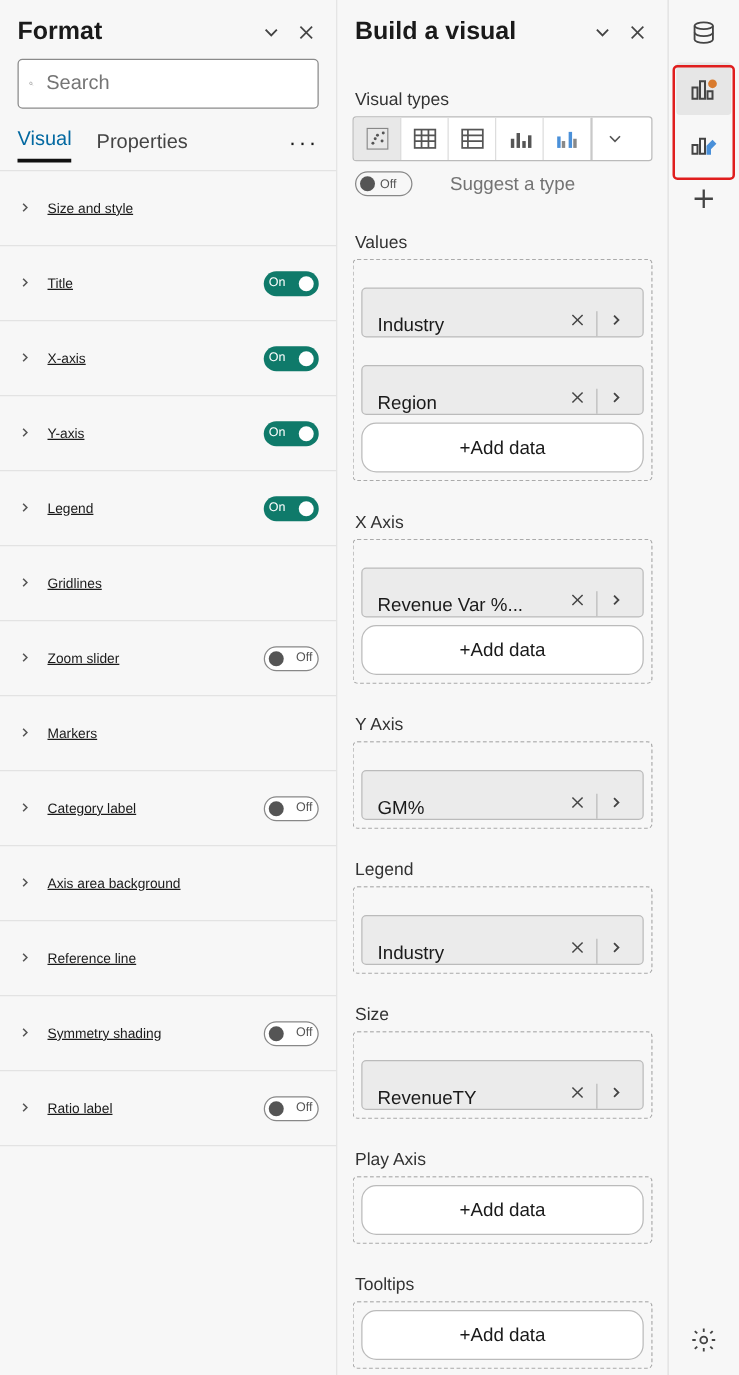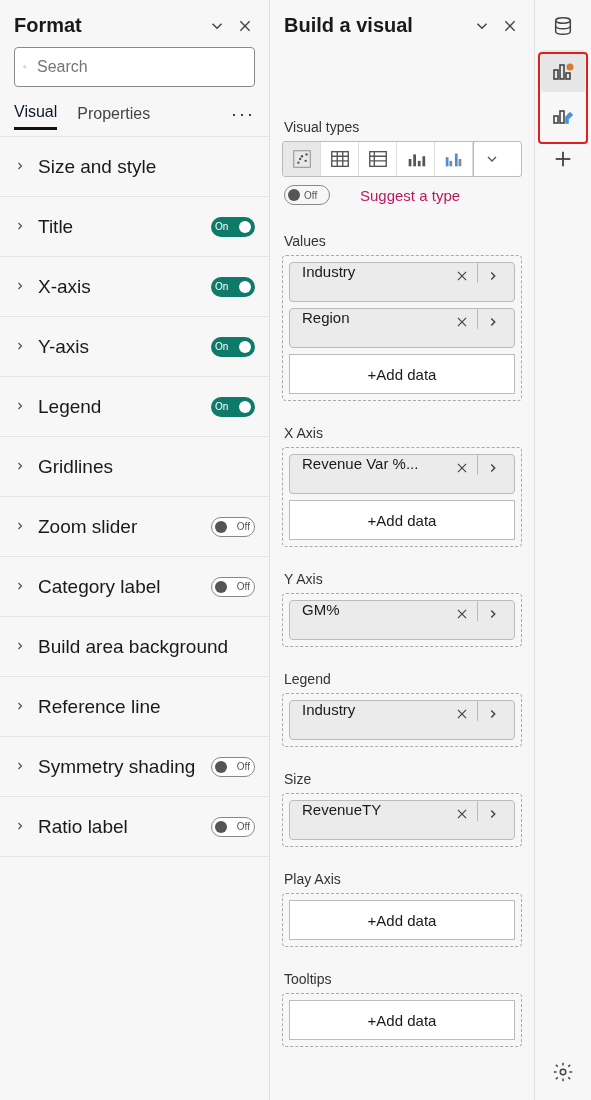--- a/index.html
+++ b/index.html
@@ -14,21 +14,21 @@
     display: flex;
     overflow: hidden;
   }
   .pane {
     background: #f7f7f7;
     display: flex;
     flex-direction: column;
     border-right: 1px solid #e0e0e0;
   }
   .format-pane { width: 270px; }
-  .build-pane { width: 265px; gap: 48px; }
+  .build-pane { width: 265px; }
   .rail {
     width: 56px;
     display: flex;
     flex-direction: column;
     align-items: center;
     padding-top: 6px;
     position: relative;
   }
   .pane-header {
     display: flex;
@@ -69,21 +69,21 @@
     gap: 20px;
     padding: 0 14px 6px 14px;
   }
   .tab {
     font-size: 16px;
     padding: 4px 0 6px 0;
     cursor: pointer;
     color: #444;
   }
   .tab.active {
-    color: #0f172a;
+    color: #0369a1;
     border-bottom: 3px solid #111;
     font-weight: 400;
   }
   .tab-more {
     margin-left: auto;
     font-size: 18px;
     letter-spacing: 2px;
     cursor: pointer;
   }
   .format-list { border-top: 1px solid #e3e3e3; }
@@ -92,21 +92,21 @@
     align-items: center;
     height: 60px;
     padding: 0 14px;
     border-bottom: 1px solid #e3e3e3;
     cursor: pointer;
   }
   .format-row .chev {
     width: 14px; margin-right: 10px;
     color: #555;
   }
-  .format-row .label { flex: 1; font-size: 19px; }
+  .format-row .label { flex: 1; font-size: 11px; text-decoration: underline; }
   .toggle {
     width: 44px; height: 20px;
     border-radius: 999px;
     display: flex; align-items: center;
     padding: 0 4px;
     font-size: 10px;
     font-weight: 500;
     position: relative;
     gap: 4px;
   }
@@ -176,49 +176,50 @@
     border-radius: 999px;
     display: flex; align-items: center;
     padding: 0 6px 0 3px;
     font-size: 10px; color: #555;
     gap: 4px;
   }
   .mini-toggle .knob {
     width: 12px; height: 12px; border-radius: 50%;
     background: #555;
   }
-  .suggest-label { font-size: 15px; color: #be185d; }
+  .suggest-label { font-size: 15px; color: #737373; }
   .well {
     border: 1px dashed #aaa;
     border-radius: 4px;
     padding: 6px;
     display: flex; flex-direction: column; gap: 6px;
     background: #f7f7f7;
   }
   .field-chip {
     height: 40px;
     border: 1px solid #bbb;
     border-radius: 4px;
     background: #ebebeb;
-    display: flex; align-items: flex-start;
+    display: flex; align-items: flex-end;
     padding: 0 8px 0 12px;
+    margin-top: 16px;
   }
   .field-chip .name { flex: 1; font-size: 15px; }
   .chip-btn {
     width: 26px; height: 26px;
     display: flex; align-items: center; justify-content: center;
     cursor: pointer; color: #444;
   }
   .chip-sep {
     width: 1px; height: 20px; background: #bbb; margin: 0 2px;
   }
   .add-data-btn {
     height: 40px;
     border: 1px solid #bbb;
-    border-radius: 0;
+    border-radius: 12px;
     background: #fff;
     display: flex; align-items: center; justify-content: center;
     font-size: 15px;
     cursor: pointer;
   }
   
   .rail-btn {
     width: 44px; height: 42px;
     display: flex; align-items: center; justify-content: center;
     cursor: pointer;
@@ -334,30 +335,36 @@
           </svg></span>
         <span class="label">Zoom slider</span>
         <span class="toggle off">
           <span>Off</span>
         </span>
       </div>
       <div class="format-row">
         <span class="chev"><svg width="12" height="12" viewBox="0 0 24 24" fill="none" stroke="currentColor" stroke-width="2.5">
             <polyline points="9 6 15 12 9 18"></polyline>
           </svg></span>
+        <span class="label">Markers</span>
+      </div>
+      <div class="format-row">
+        <span class="chev"><svg width="12" height="12" viewBox="0 0 24 24" fill="none" stroke="currentColor" stroke-width="2.5">
+            <polyline points="9 6 15 12 9 18"></polyline>
+          </svg></span>
         <span class="label">Category label</span>
         <span class="toggle off">
           <span>Off</span>
         </span>
       </div>
       <div class="format-row">
         <span class="chev"><svg width="12" height="12" viewBox="0 0 24 24" fill="none" stroke="currentColor" stroke-width="2.5">
             <polyline points="9 6 15 12 9 18"></polyline>
           </svg></span>
-        <span class="label">Build area background</span>
+        <span class="label">Axis area background</span>
       </div>
       <div class="format-row">
         <span class="chev"><svg width="12" height="12" viewBox="0 0 24 24" fill="none" stroke="currentColor" stroke-width="2.5">
             <polyline points="9 6 15 12 9 18"></polyline>
           </svg></span>
         <span class="label">Reference line</span>
       </div>
       <div class="format-row">
         <span class="chev"><svg width="12" height="12" viewBox="0 0 24 24" fill="none" stroke="currentColor" stroke-width="2.5">
             <polyline points="9 6 15 12 9 18"></polyline>

